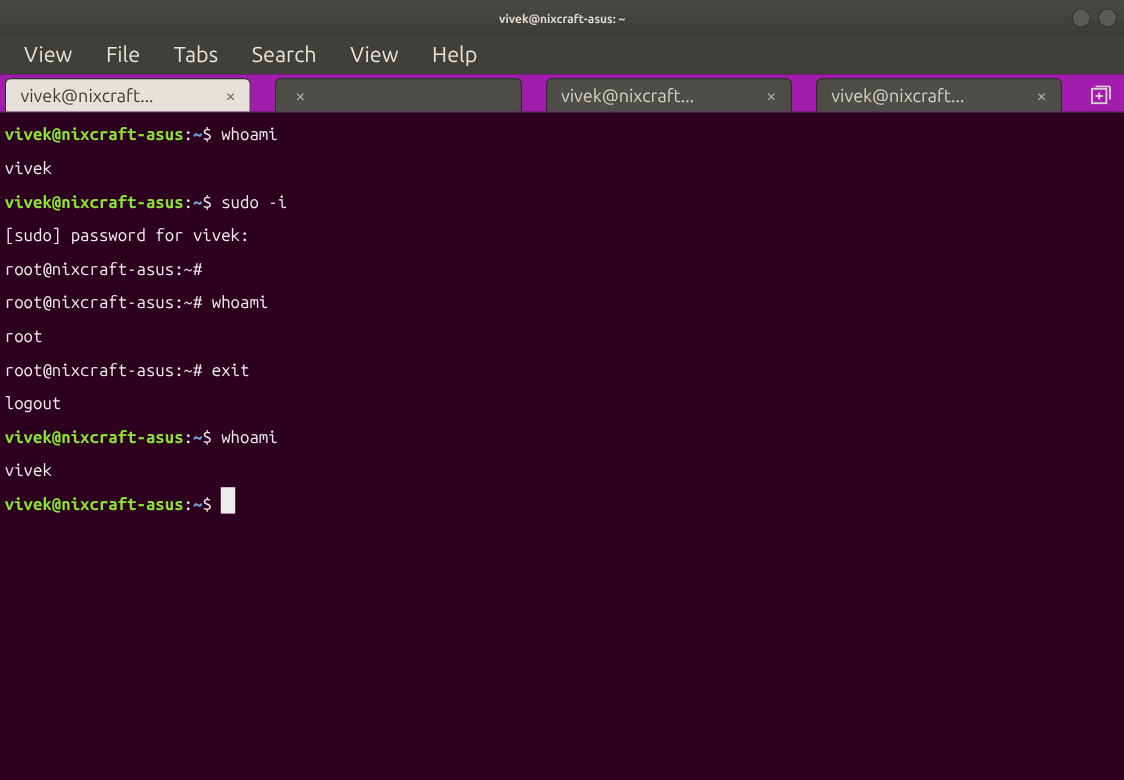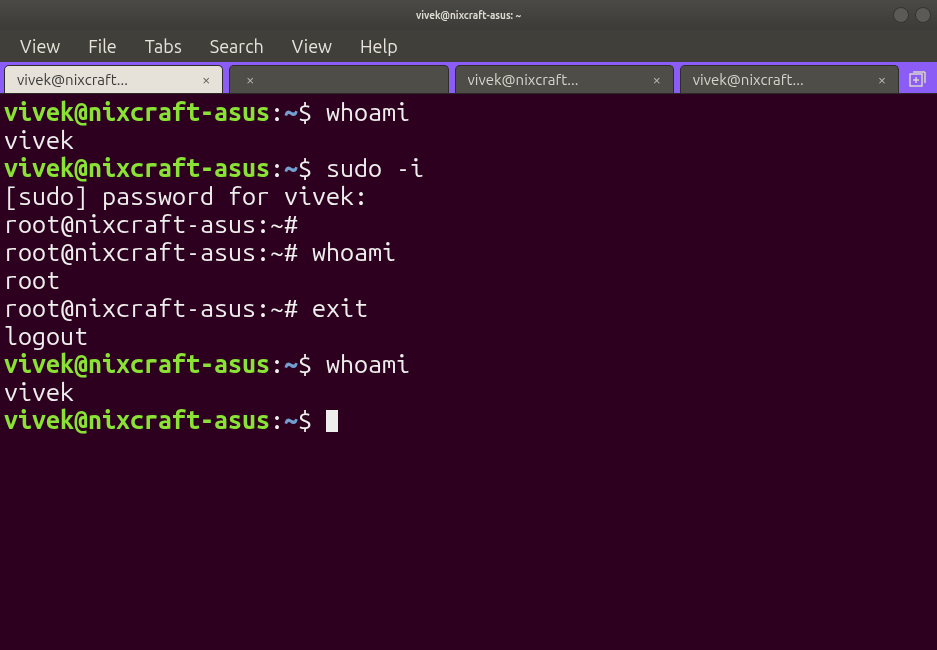--- a/index.html
+++ b/index.html
@@ -52,25 +52,25 @@
     color: #e8e4db;
     font-family: Ubuntu, "DejaVu Sans", sans-serif;
     font-size: 18px;
   }
   .menu-item {
     padding: 4px 14px;
     cursor: default;
   }
   .tabbar {
     height: 32px;
-    background: #8b5cf6;
+    background: #a21caf;
     display: flex;
     align-items: flex-end;
     padding: 0 4px;
-    gap: 6px;
+    gap: 20px;
     border-bottom: 1px solid #2a2926;
     position: relative;
   }
   .tab {
     flex: 1;
     max-width: 220px;
     height: 28px;
     background: #4e4d48;
     border-radius: 5px 5px 0 0;
     display: flex;
@@ -107,21 +107,21 @@
     display: flex;
     align-items: center;
     justify-content: center;
     color: #d8d4cb;
     font-size: 18px;
     margin-left: auto;
     margin-right: 2px;
   }
   .terminal-view {
     padding: 4px 4px;
-    font-size: 25px;
+    font-size: 14px;
     line-height: 28px;
     color: #eeeeec;
     font-family: "Ubuntu Mono","DejaVu Sans Mono", monospace;
     letter-spacing: 0;
     white-space: pre;
   }
   .user { color: #8ae234; font-weight: bold; }
   .colon { color: #eeeeec; }
   .path { color: #729fcf; font-weight: bold; }
   .sym  { color: #eeeeec; }

